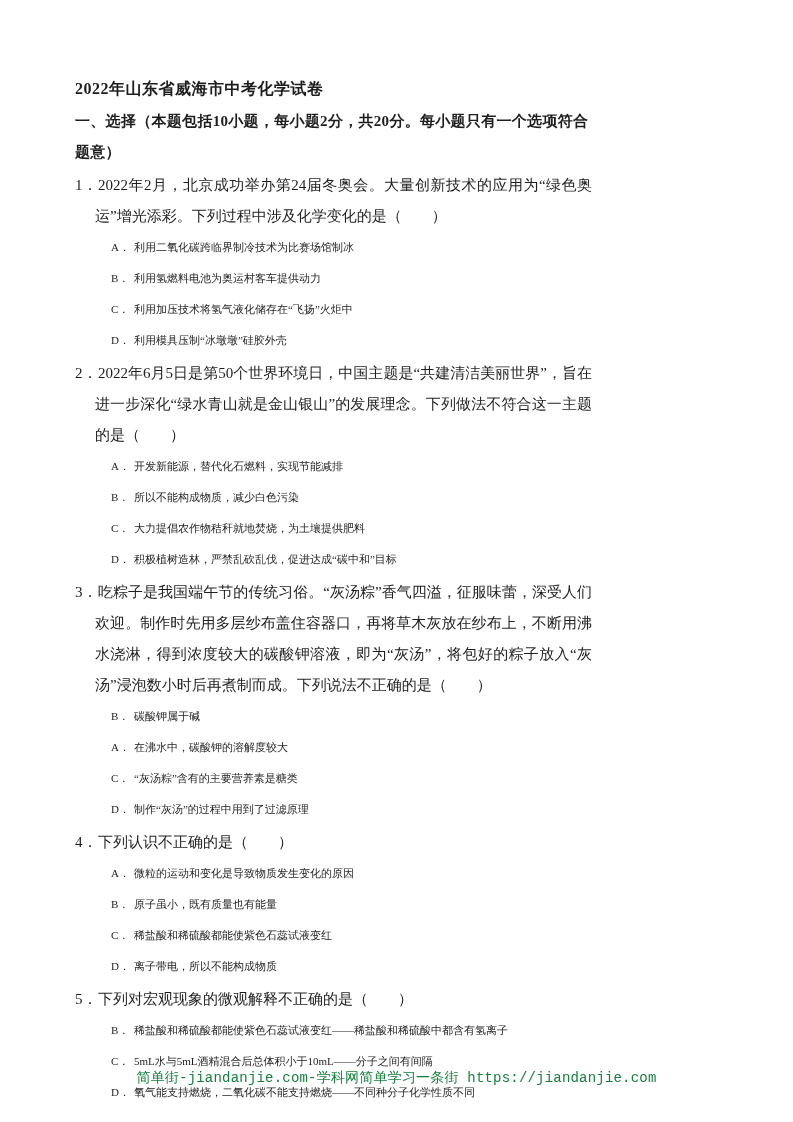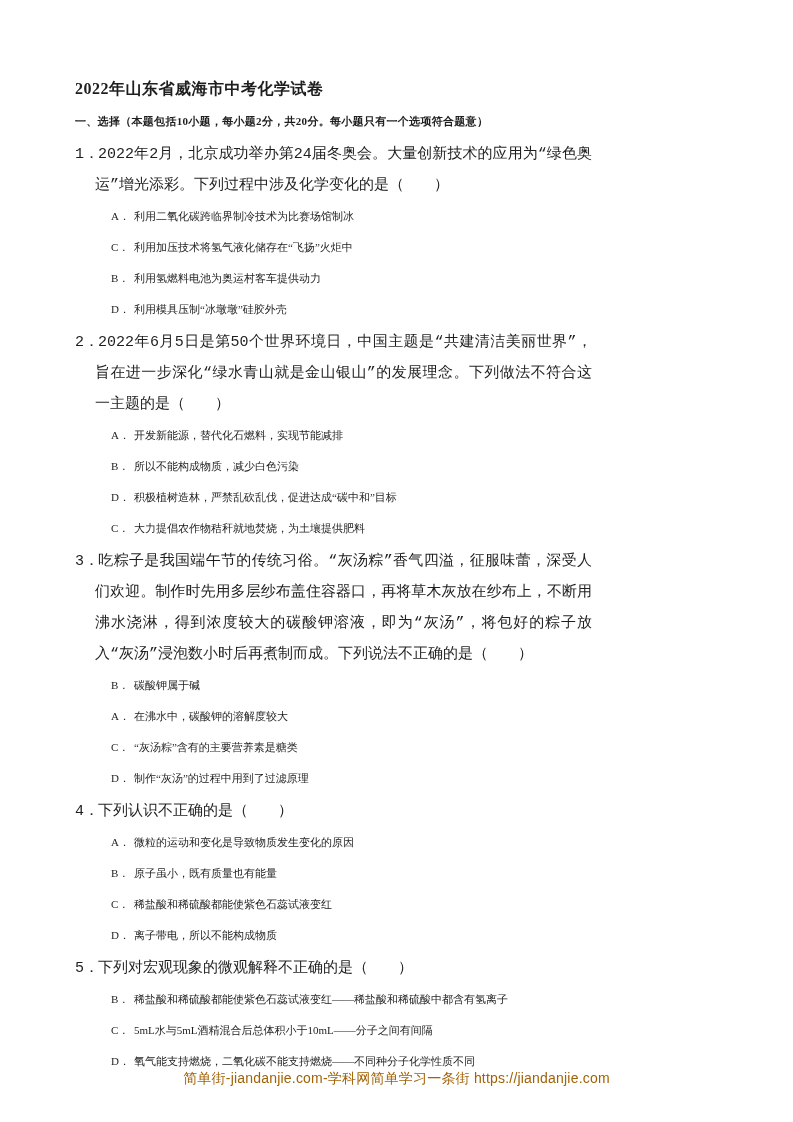--- a/index.html
+++ b/index.html
@@ -19,34 +19,33 @@
     position: relative;
   }
   .doc-title {
     font-size: 16px;
     font-weight: bold;
     line-height: 31px;
     margin-bottom: 2px;
     letter-spacing: 0.5px;
   }
   .section-header {
-    font-size: 11px;
+    font-size: 15px;
     font-weight: bold;
     line-height: 31px;
     margin-bottom: 2px;
     letter-spacing: 0.3px;
   }
   .question { margin-bottom: 2px; }
   .stem {
     font-size: 15px;
     line-height: 31px;
     text-align: justify;
     padding-left: 20px;
     text-indent: -20px;
-    font-family: Liberation Mono, monospace;
   }
   .qnum {
     display: inline-block;
     width: 23px;
     text-indent: 0;
   }
   .option {
     font-size: 11px;
     line-height: 31px;
     margin-left: 36px;
@@ -55,49 +54,49 @@
   .opt-label {
     display: inline-block;
     width: 23px;
   }
   .footer {
     position: absolute;
     bottom: 34px;
     left: 0;
     width: 793px;
     text-align: center;
-    font-family: Liberation Sans, sans-serif;
+    font-family: Liberation Mono, monospace;
     font-size: 14px;
     line-height: 20px;
-    color: #a16207;
+    color: #15803d;
     letter-spacing: 0.2px;
   }
 </style>
 </head>
 <body>
 
 <div class="page">
   <div class="doc-title">2022年山东省威海市中考化学试卷</div>
 
   <div class="section-header">一、选择（本题包括10小题，每小题2分，共20分。每小题只有一个选项符合题意）</div>
 
   <div id="questions">
       <div class="question">
         <div class="stem"><span class="qnum">1．</span><span>2022年2月，北京成功举办第24届冬奥会。大量创新技术的应用为“绿色奥运”增光添彩。下列过程中涉及化学变化的是（　　）</span></div>
         <div class="option"><span class="opt-label">A．</span><span>利用二氧化碳跨临界制冷技术为比赛场馆制冰</span></div>
+        <div class="option"><span class="opt-label">B．</span><span>利用氢燃料电池为奥运村客车提供动力</span></div>
         <div class="option"><span class="opt-label">C．</span><span>利用加压技术将氢气液化储存在“飞扬”火炬中</span></div>
-        <div class="option"><span class="opt-label">B．</span><span>利用氢燃料电池为奥运村客车提供动力</span></div>
         <div class="option"><span class="opt-label">D．</span><span>利用模具压制“冰墩墩”硅胶外壳</span></div>
       </div>
       <div class="question">
         <div class="stem"><span class="qnum">2．</span><span>2022年6月5日是第50个世界环境日，中国主题是“共建清洁美丽世界”，旨在进一步深化“绿水青山就是金山银山”的发展理念。下列做法不符合这一主题的是（　　）</span></div>
         <div class="option"><span class="opt-label">A．</span><span>开发新能源，替代化石燃料，实现节能减排</span></div>
         <div class="option"><span class="opt-label">B．</span><span>所以不能构成物质，减少白色污染</span></div>
+        <div class="option"><span class="opt-label">C．</span><span>大力提倡农作物秸秆就地焚烧，为土壤提供肥料</span></div>
         <div class="option"><span class="opt-label">D．</span><span>积极植树造林，严禁乱砍乱伐，促进达成“碳中和”目标</span></div>
-        <div class="option"><span class="opt-label">C．</span><span>大力提倡农作物秸秆就地焚烧，为土壤提供肥料</span></div>
       </div>
       <div class="question">
         <div class="stem"><span class="qnum">3．</span><span>吃粽子是我国端午节的传统习俗。“灰汤粽”香气四溢，征服味蕾，深受人们欢迎。制作时先用多层纱布盖住容器口，再将草木灰放在纱布上，不断用沸水浇淋，得到浓度较大的碳酸钾溶液，即为“灰汤”，将包好的粽子放入“灰汤”浸泡数小时后再煮制而成。下列说法不正确的是（　　）</span></div>
         <div class="option"><span class="opt-label">B．</span><span>碳酸钾属于碱</span></div>
         <div class="option"><span class="opt-label">A．</span><span>在沸水中，碳酸钾的溶解度较大</span></div>
         <div class="option"><span class="opt-label">C．</span><span>“灰汤粽”含有的主要营养素是糖类</span></div>
         <div class="option"><span class="opt-label">D．</span><span>制作“灰汤”的过程中用到了过滤原理</span></div>
       </div>
       <div class="question">
         <div class="stem"><span class="qnum">4．</span><span>下列认识不正确的是（　　）</span></div>

